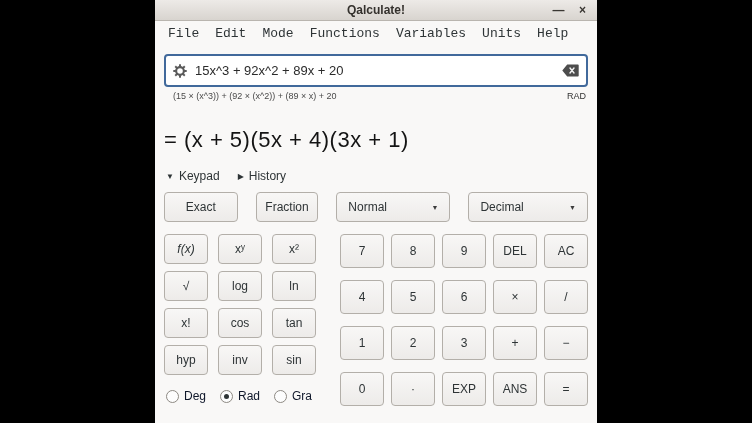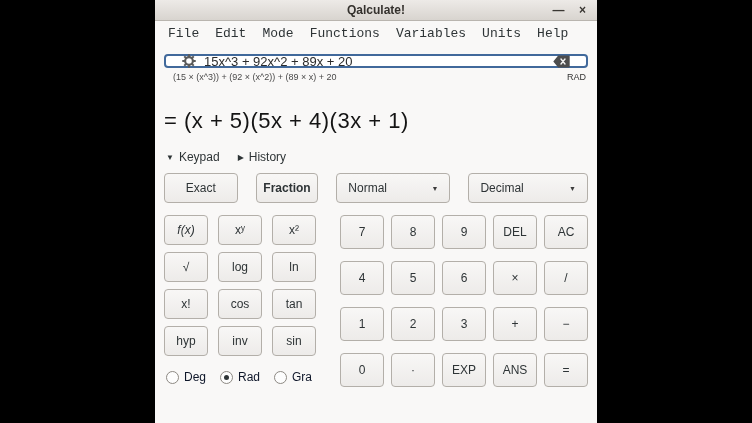--- a/index.html
+++ b/index.html
@@ -11,38 +11,38 @@
   .titlebar { height:21px; flex:0 0 auto; background:linear-gradient(#edeae7,#d8d4cf); border-bottom:1px solid #b9b5af; position:relative; display:flex; align-items:center; justify-content:center; }
   .title { font-size:12px; font-weight:bold; color:#34312d; }
   .win-controls { position:absolute; right:8px; top:0; height:100%; display:flex; align-items:center; gap:11px; }
   .win-btn { font-size:12px; font-weight:bold; color:#3a3733; width:13px; text-align:center; line-height:1; cursor:default; }
 
   .menubar { height:24px; flex:0 0 auto; display:flex; align-items:stretch; padding-left:5px; background:#f9f8f7; }
   .menu-item { font-size:13px; color:#2e3436; padding:0 8px; display:flex; align-items:center; cursor:default;font-family:Liberation Mono, monospace; }
 
   .content { flex:1; padding:9px 9px 0; display:flex; flex-direction:column; }
 
-  .expr-input { border:2px solid #41699b; border-radius:4px; background:#fff; height:14px; display:flex; align-items:center; padding:0 16px; gap:8px; flex:0 0 auto; }
+  .expr-input { border:2px solid #41699b; border-radius:4px; background:#fff; height:33px; display:flex; align-items:center; padding:0 7px; gap:8px; flex:0 0 auto; }
   .expr-text { flex:1; font-size:13px; color:#2b2b2b; white-space:nowrap; overflow:hidden; }
   .icon-btn { display:flex; align-items:center; }
 
   .parsed-row { display:flex; justify-content:space-between; align-items:flex-start; padding:4px 2px 0 9px; font-size:9px; color:#4a4a4a; }
   .angle-ind { color:#333; }
 
   .result-row { text-align:left; padding:26px 16px 0 0; font-size:22px; color:#141414; height:52px; flex:0 0 auto; letter-spacing:0.5px; }
 
   .toggles-row { display:flex; gap:18px; align-items:center; padding:16px 0 9px 2px; font-size:12px; color:#2e3436; }
   .toggle { display:flex; gap:5px; align-items:center; cursor:default; }
   .expander { font-size:8px; color:#2e3436; }
 
   .btn { background:linear-gradient(#f8f7f6,#edebe9); border:1px solid #b3afa9; border-radius:4px; color:#2e3436; display:flex; align-items:center; justify-content:center; font-size:12px; font-family:inherit; cursor:default; }
   .modes-row { display:flex; gap:18px; flex:0 0 auto; }
   .mode { height:30px; }
   .mode.exact { width:80px; }
-  .mode.fraction { width:68px;font-weight:bold; }
+  .mode.fraction { width:68px; }
   .mode.combo { justify-content:space-between; padding:0 11px; }
   .mode.display { width:122px; }
   .mode.base { width:128px; }
   .combo-arrow { font-size:7px; color:#3c3c3c; }
 
   .keypads { display:flex; margin-top:12px; gap:24px; flex:1; align-items:flex-start; }
   .left-col { width:152px; display:flex; flex-direction:column; }
   .left-grid { display:grid; grid-template-columns:repeat(3,1fr); gap:7px 10px; }
   .key-l { height:30px; }
   .key-l.italic { font-style:italic; }

